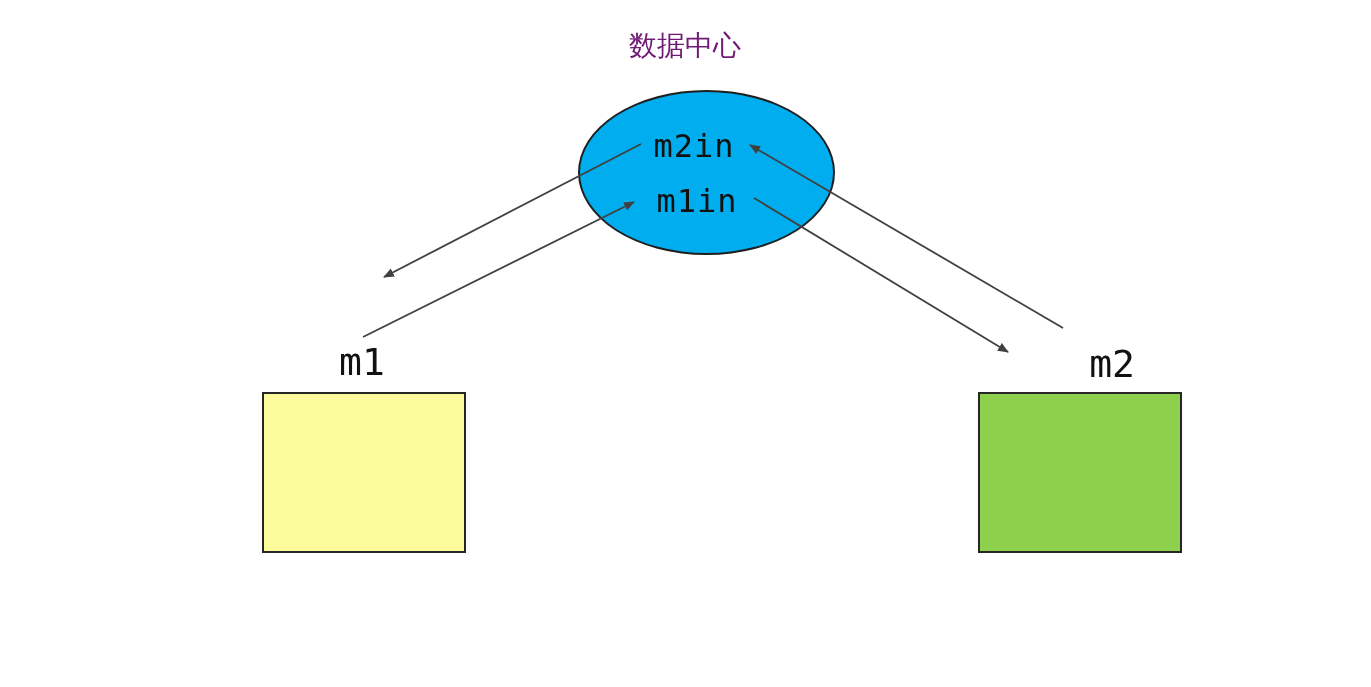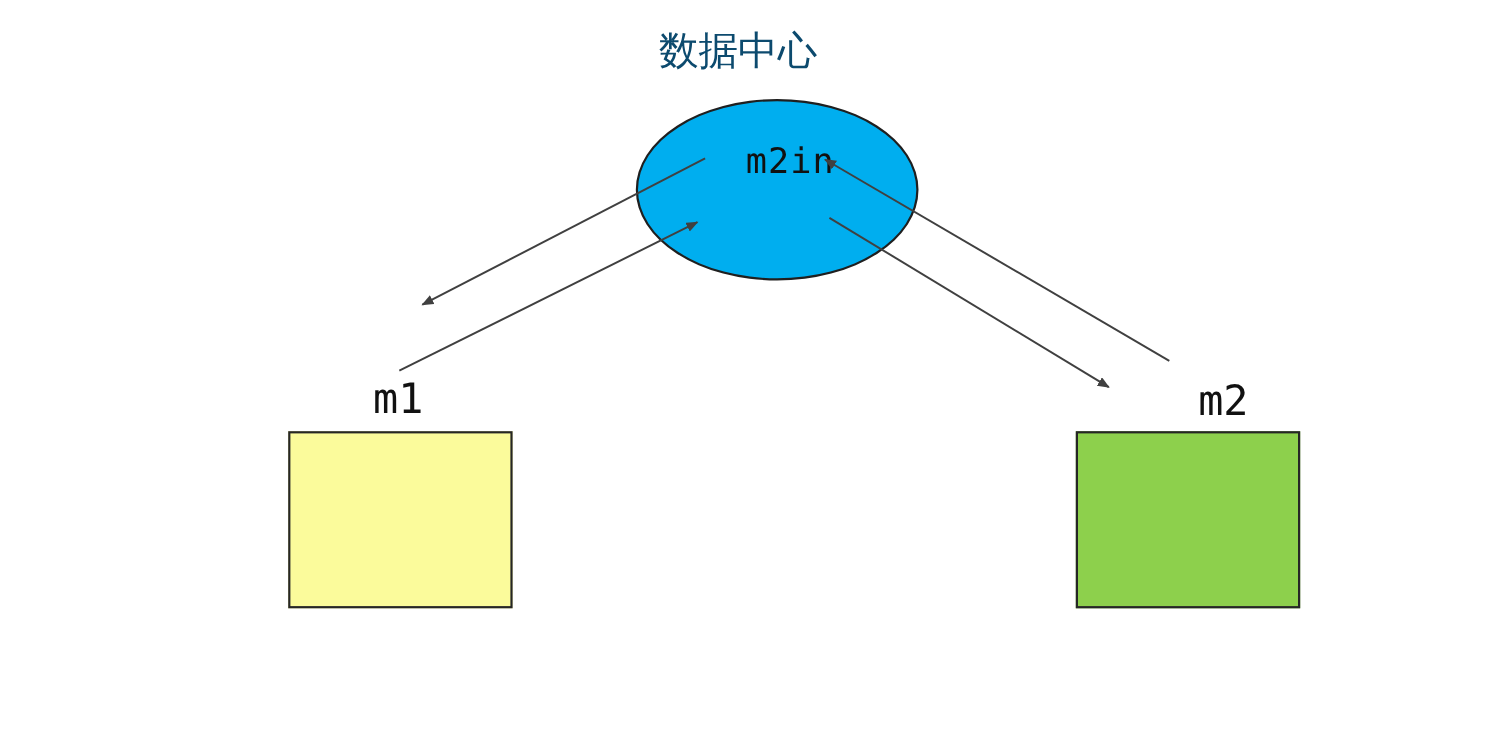--- a/index.html
+++ b/index.html
@@ -6,40 +6,40 @@
   .canvas {
     position: relative;
     width: 1371px;
     height: 687px;
     background: #ffffff;
     overflow: hidden;
     font-family: "Liberation Sans", sans-serif;
   }
   .title {
     position: absolute;
-    left: 531px; top: 26px;
+    left: 545px; top: 26px;
     width: 280px; height: 40px;
     text-align: center;
-    font-size: 36px;
+    font-size: 28px;
     line-height: 40px;
-    color: #0c4a6e;
+    color: #701a75;
     font-family: "Liberation Sans", sans-serif;
   }
   .ellipse {
     position: absolute;
     left: 578px; top: 90px;
     width: 257px; height: 165px;
     border: 2px solid #1f1f1f;
     border-radius: 50%;
     box-sizing: border-box;
   }
   .port-label {
     position: absolute;
     width: 130px;
-    text-align: right;
+    text-align: center;
     font-family: "DejaVu Sans Mono", "Liberation Mono", monospace;
     font-size: 32px;
     line-height: 32px;
     letter-spacing: 1px;
     color: #111111;
   }
   .port-label.top    { left: 629px; top: 130px; }
   .port-label.bottom { left: 632px; top: 185px; }
   .node-label {
     position: absolute;
@@ -73,20 +73,21 @@
 <body>
 
 <div class="canvas">
 
   <div class="title">数据中心</div>
 
   <div class="ellipse" style="background-color: rgb(0, 174, 239);"></div>
 
   <div class="port-label top">m2in</div>
 
+  <div class="port-label bottom">m1in</div>
 
   <svg class="arrows" viewBox="0 0 1371 687" xmlns="http://www.w3.org/2000/svg">
     <defs>
       <marker id="arrowhead" markerUnits="userSpaceOnUse" markerWidth="12" markerHeight="10" refX="10" refY="4.5" orient="auto">
         <path d="M0,0 L11,4.5 L0,9 z" fill="#404040"></path>
       </marker>
     </defs>
     <line x1="641" y1="144" x2="384" y2="277" stroke="#404040" stroke-width="1.8" marker-end="url(#arrowhead)"></line>
     <line x1="363" y1="337" x2="634" y2="202" stroke="#404040" stroke-width="1.8" marker-end="url(#arrowhead)"></line>
     <line x1="1063" y1="328" x2="750" y2="145" stroke="#404040" stroke-width="1.8" marker-end="url(#arrowhead)"></line>

